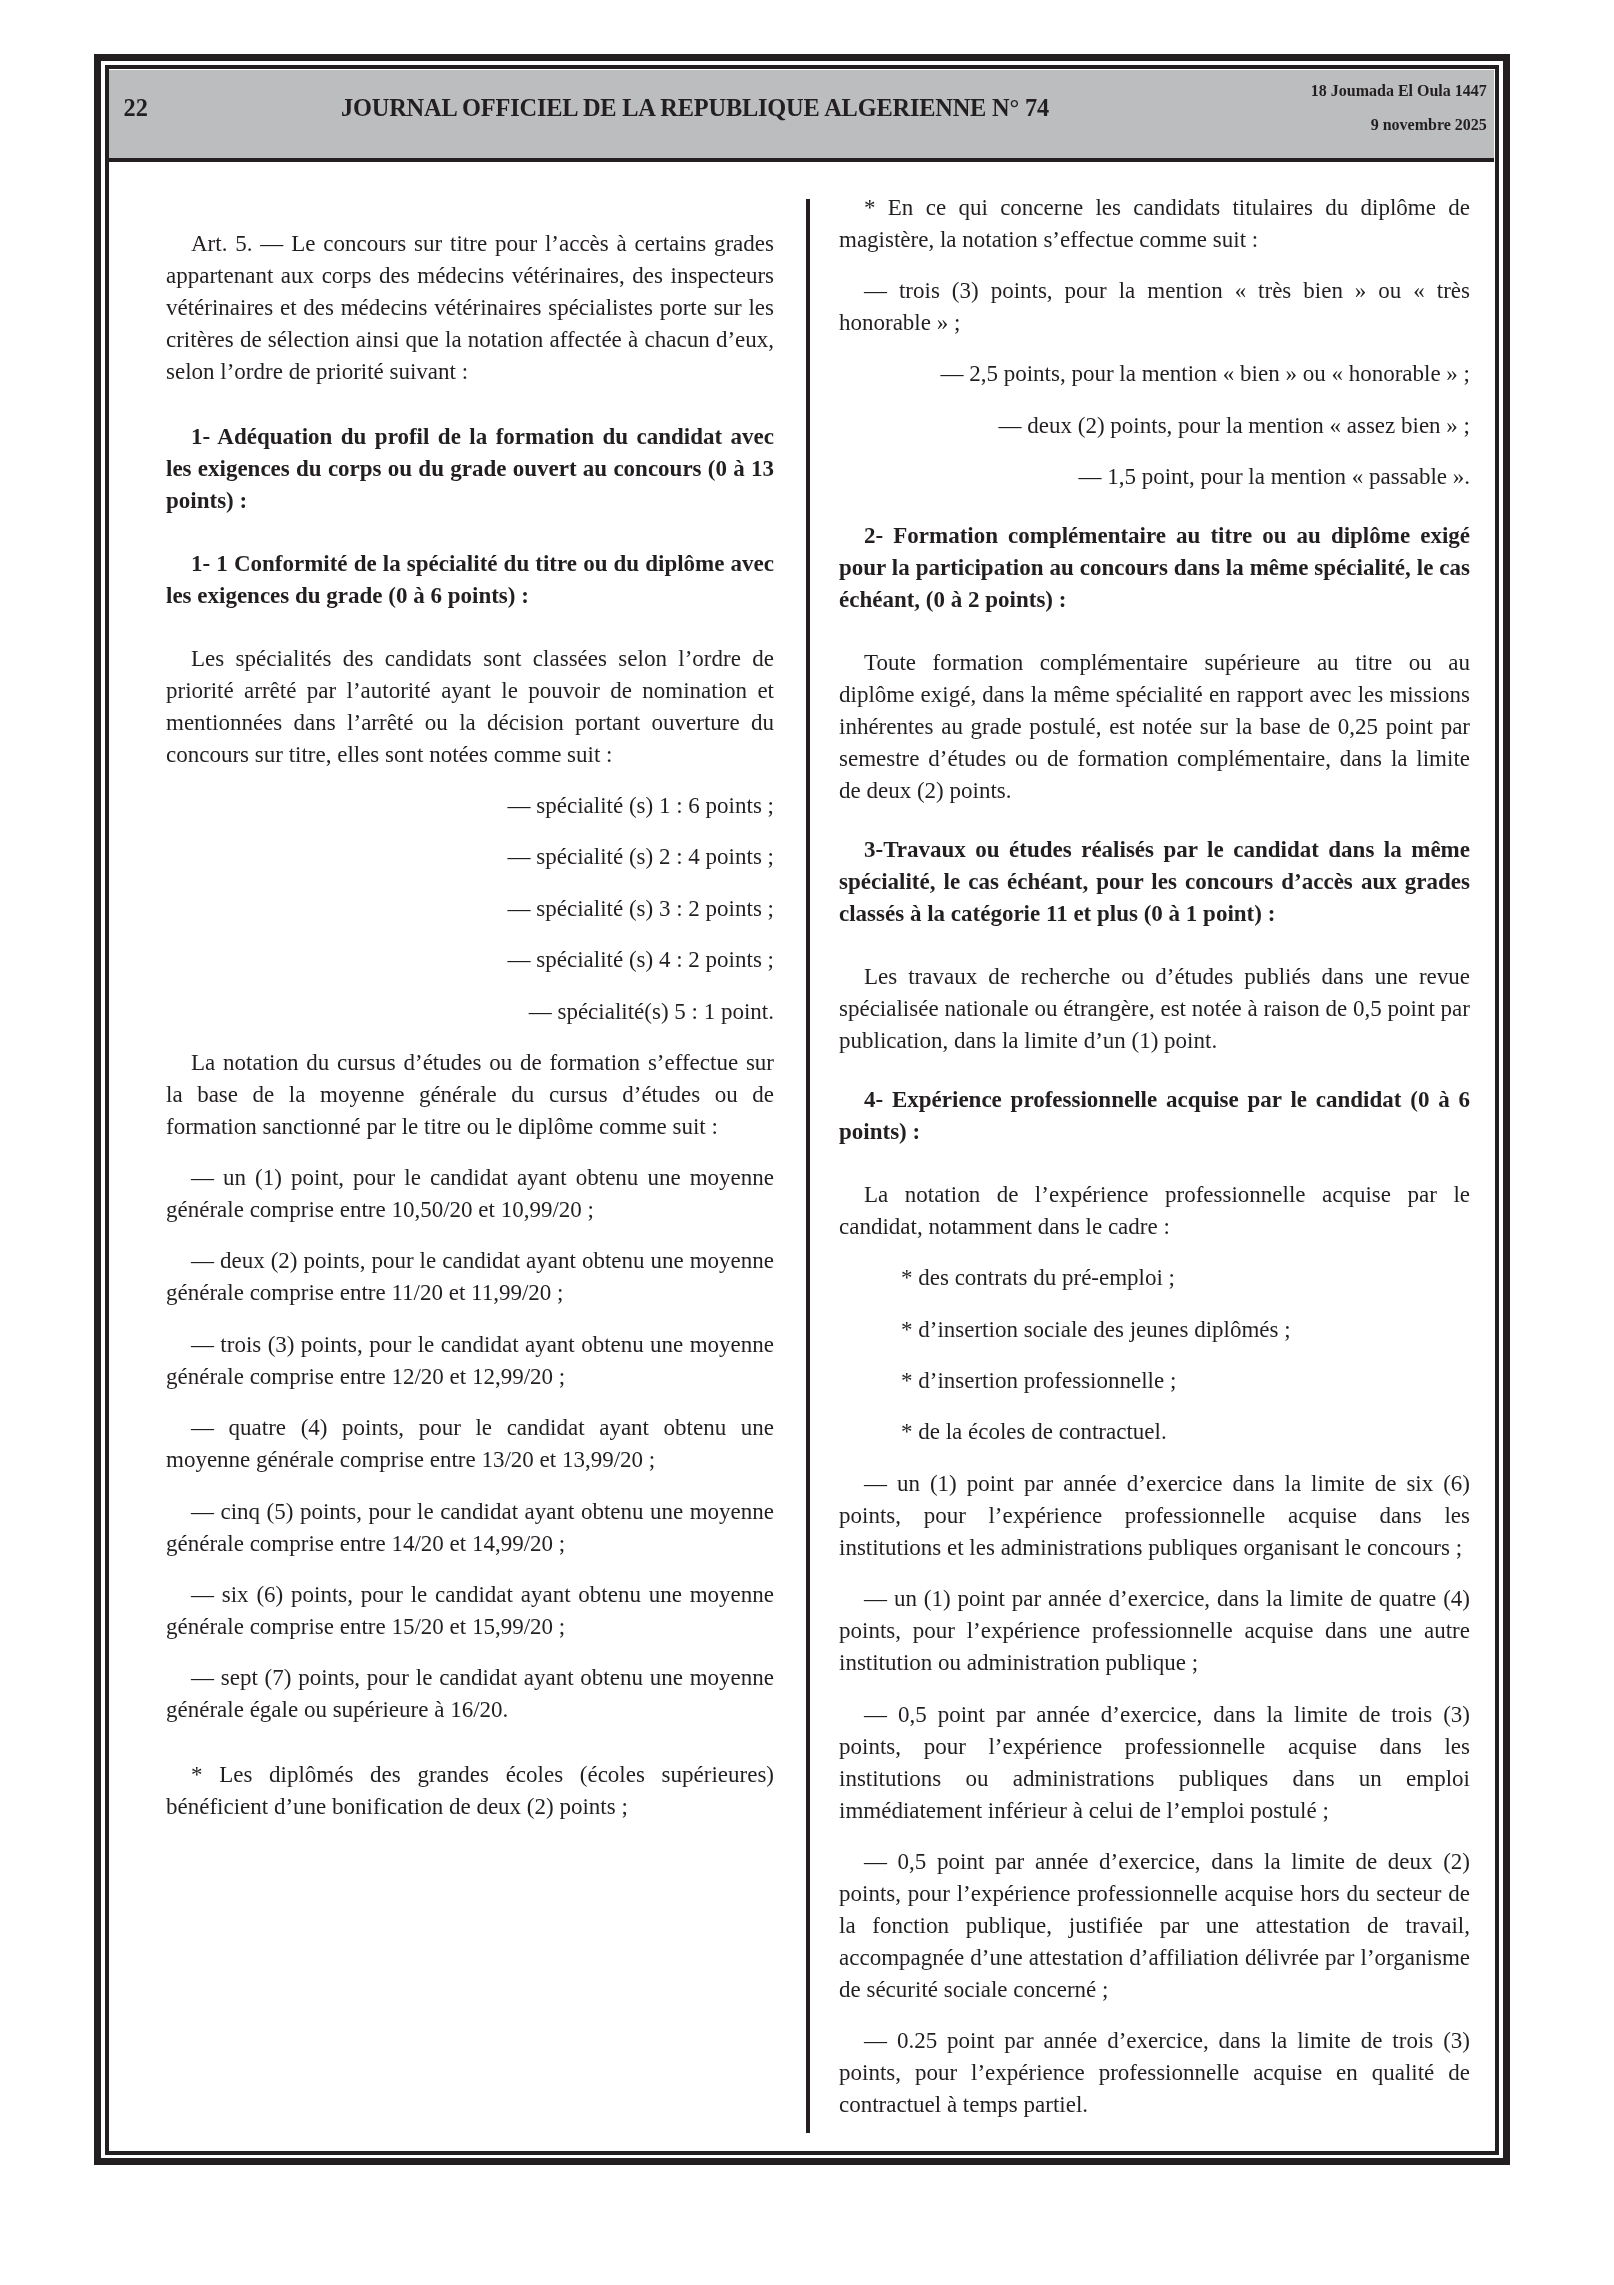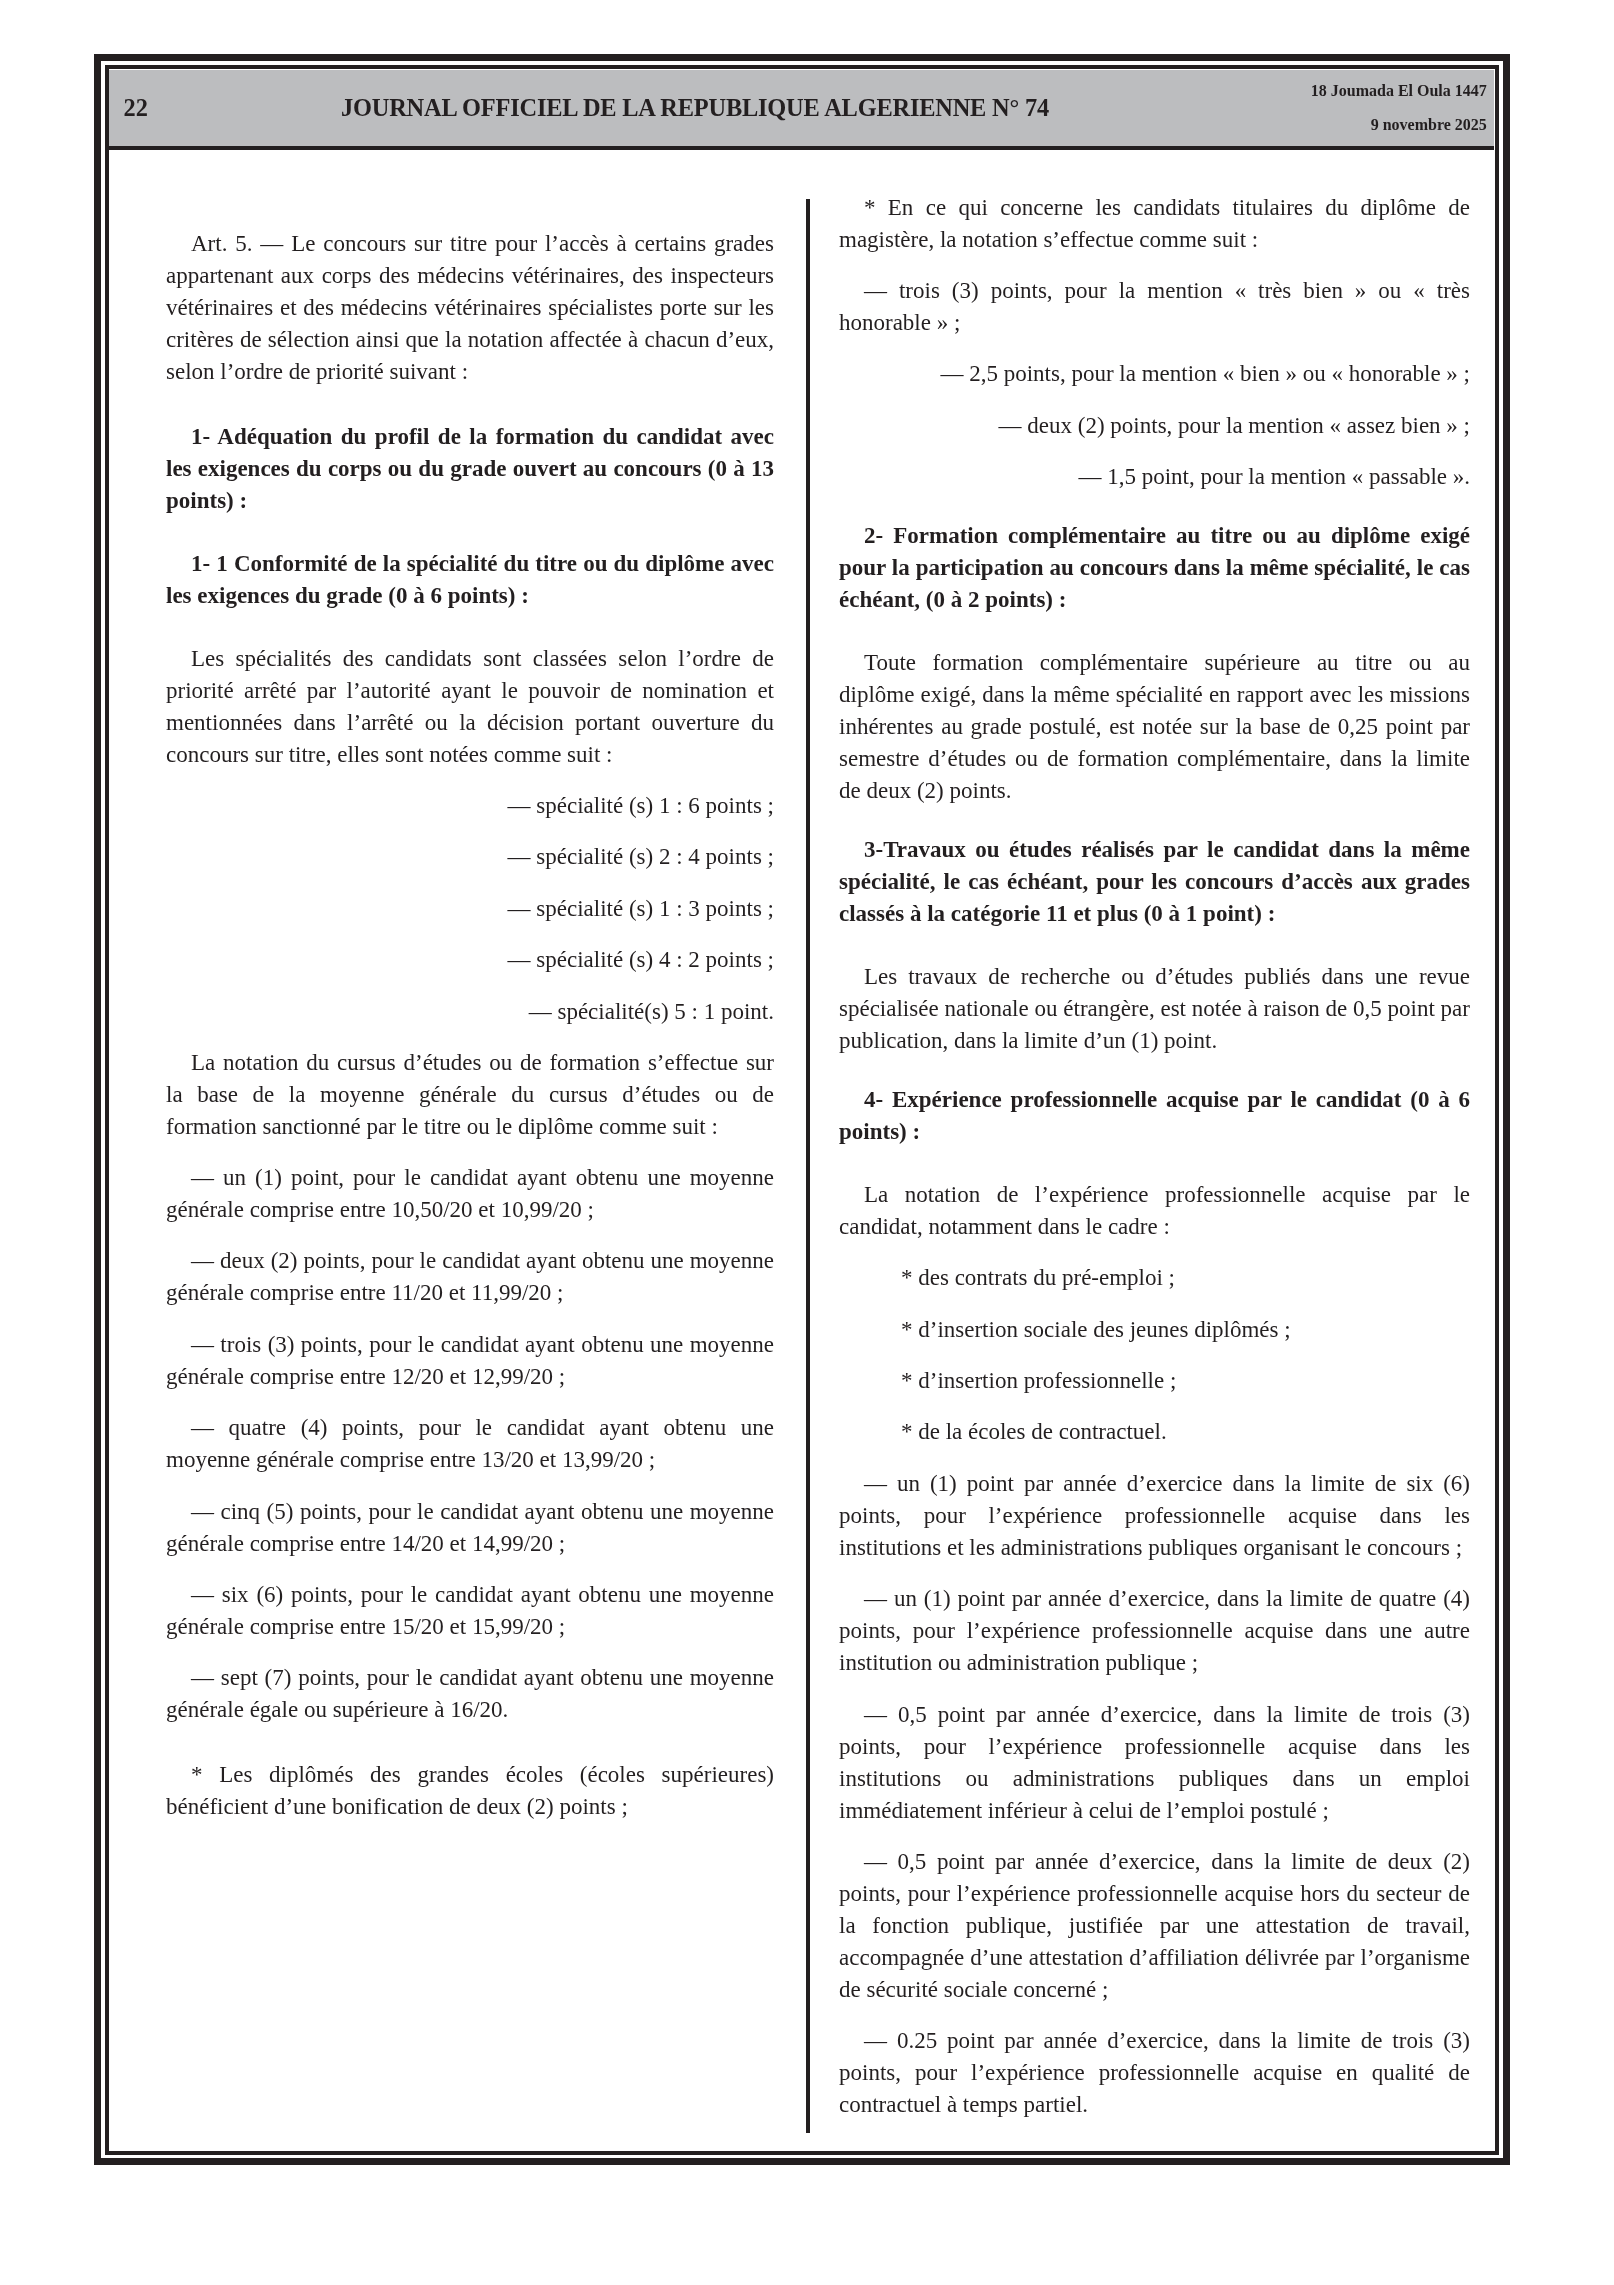--- a/index.html
+++ b/index.html
@@ -6,21 +6,21 @@
   body { width: 1615px; height: 2285px; position: relative; overflow: hidden; }
   .outer-frame {
     position: absolute; left: 94px; top: 54px; width: 1416px; height: 2111px;
     border: 7.2px solid #231f20; box-sizing: border-box;
   }
   .inner-frame {
     position: absolute; left: 105px; top: 65px; width: 1394px; height: 2090px;
     border: 4.5px solid #231f20; box-sizing: border-box;
   }
   .header-band {
-    position: absolute; left: 109px; top: 70px; width: 1385px; height: 80px;
+    position: absolute; left: 109px; top: 70px; width: 1385px; height: 92px;
     background: #bcbdbf; border-bottom: 4.5px solid #231f20; box-sizing: border-box;
     font-family: "Liberation Serif", serif; font-weight: bold; color: #231f20;
   }
   .page-number { position: absolute; left: 14.5px; top: 23.5px; font-size: 24.4px; }
   .journal-title { position: absolute; left: 232px; top: 23.5px; font-size: 24.4px; letter-spacing: -0.2px; white-space: nowrap; }
   .issue-dates { position: absolute; right: 7.2px; top: 3.6px; text-align: right; font-size: 16px; line-height: 34px; white-space: nowrap; }
   .col-divider { position: absolute; left: 806px; top: 199px; width: 3.6px; height: 1934px; background: #231f20; }
   .column {
     position: absolute; top: 192px; width: 633px;
     font-family: "Liberation Serif", serif; font-size: 23px; line-height: 32px; color: #231f20;
@@ -53,21 +53,21 @@
 
 <div class="col-divider"></div>
 
 <div class="column col-left">
   <p>Art. 5. — Le concours sur titre pour l’accès à certains grades appartenant aux corps des médecins vétérinaires, des inspecteurs vétérinaires et des médecins vétérinaires spécialistes porte sur les critères de sélection ainsi que la notation affectée à chacun d’eux, selon l’ordre de priorité suivant :</p>
   <p class="heading first-heading">1- Adéquation du profil de la formation du candidat avec les exigences du corps ou du grade ouvert au concours (0 à 13 points) :</p>
   <p class="heading" style="margin-top:0">1- 1 Conformité de la spécialité du titre ou du diplôme avec les exigences du grade (0 à 6 points) :</p>
   <p>Les spécialités des candidats sont classées selon l’ordre de priorité arrêté par l’autorité ayant le pouvoir de nomination et mentionnées dans l’arrêté ou la décision portant ouverture du concours sur titre, elles sont notées comme suit :</p>
   <p class="item no-justify">— spécialité (s) 1 : 6 points ;</p>
   <p class="item no-justify">— spécialité (s) 2 : 4 points ;</p>
-  <p class="item no-justify">— spécialité (s) 1 : 3 points ;</p>
+  <p class="item no-justify">— spécialité (s) 3 : 2 points ;</p>
   <p class="item no-justify">— spécialité (s) 4 : 2 points ;</p>
   <p class="item no-justify">— spécialité(s) 5 : 1 point.</p>
   <p>La notation du cursus d’études ou de formation s’effectue sur la base de la moyenne générale du cursus d’études ou de formation sanctionné par le titre ou le diplôme comme suit :</p>
   <p class="item">— un (1) point, pour le candidat ayant obtenu une moyenne générale comprise entre 10,50/20 et 10,99/20 ;</p>
   <p class="item">— deux (2) points, pour le candidat ayant obtenu une moyenne générale comprise entre 11/20 et 11,99/20 ;</p>
   <p class="item">— trois (3) points, pour le candidat ayant obtenu une moyenne générale comprise entre 12/20 et 12,99/20 ;</p>
   <p class="item">— quatre (4) points, pour le candidat ayant obtenu une moyenne générale comprise entre 13/20 et 13,99/20 ;</p>
   <p class="item">— cinq (5) points, pour le candidat ayant obtenu une moyenne générale comprise entre 14/20 et 14,99/20 ;</p>
   <p class="item">— six (6) points, pour le candidat ayant obtenu une moyenne générale comprise entre 15/20 et 15,99/20 ;</p>
   <p class="item">— sept (7) points, pour le candidat ayant obtenu une moyenne générale égale ou supérieure à 16/20.</p>

